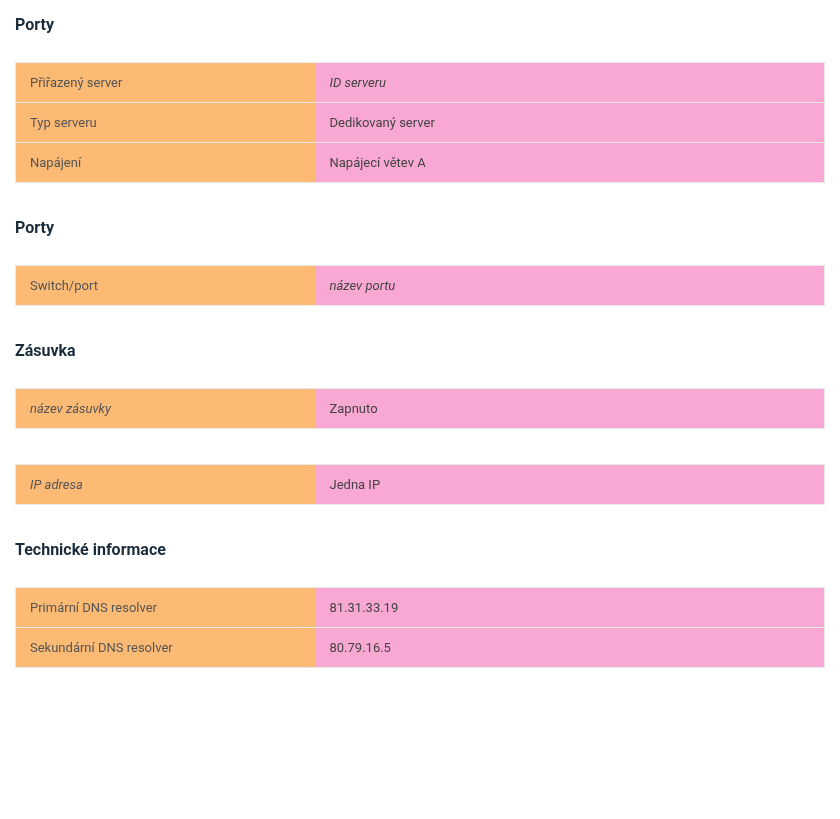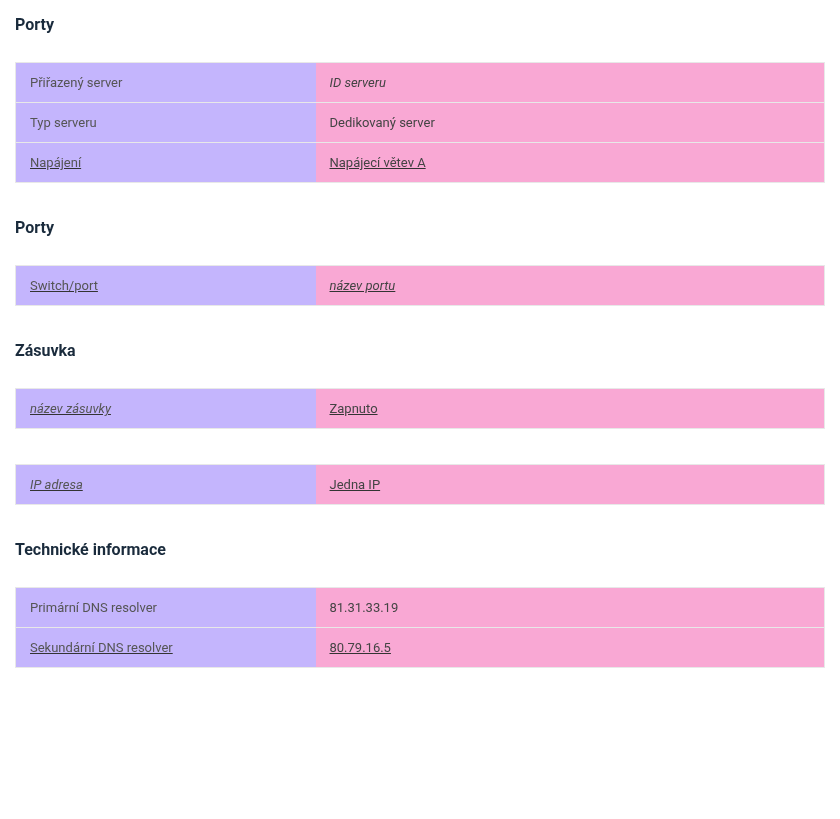--- a/index.html
+++ b/index.html
@@ -26,30 +26,29 @@
     .info-table {
       width: 100%;
       border-collapse: collapse;
       border: 1px solid #e8e8e8;
     }
     .info-table tr {
       border-bottom: 1px solid #e8e8e8;
     }
     .info-table tr:last-child {
       border-bottom: none;
-      text-decoration: underline;
     }
     .info-table td {
       padding: 12px 14px;
       font-size: 13px;
       vertical-align: middle;
     }
     .info-table td.label {
       width: 300px;
-      background: #c4b5fd;
+      background: #fdba74;
       color: #555;
       font-weight: 400;
     }
     .info-table td.value {
       background: #f9a8d4;
       color: #444;
     }
     .italic {
       font-style: italic;
       color: #555;

